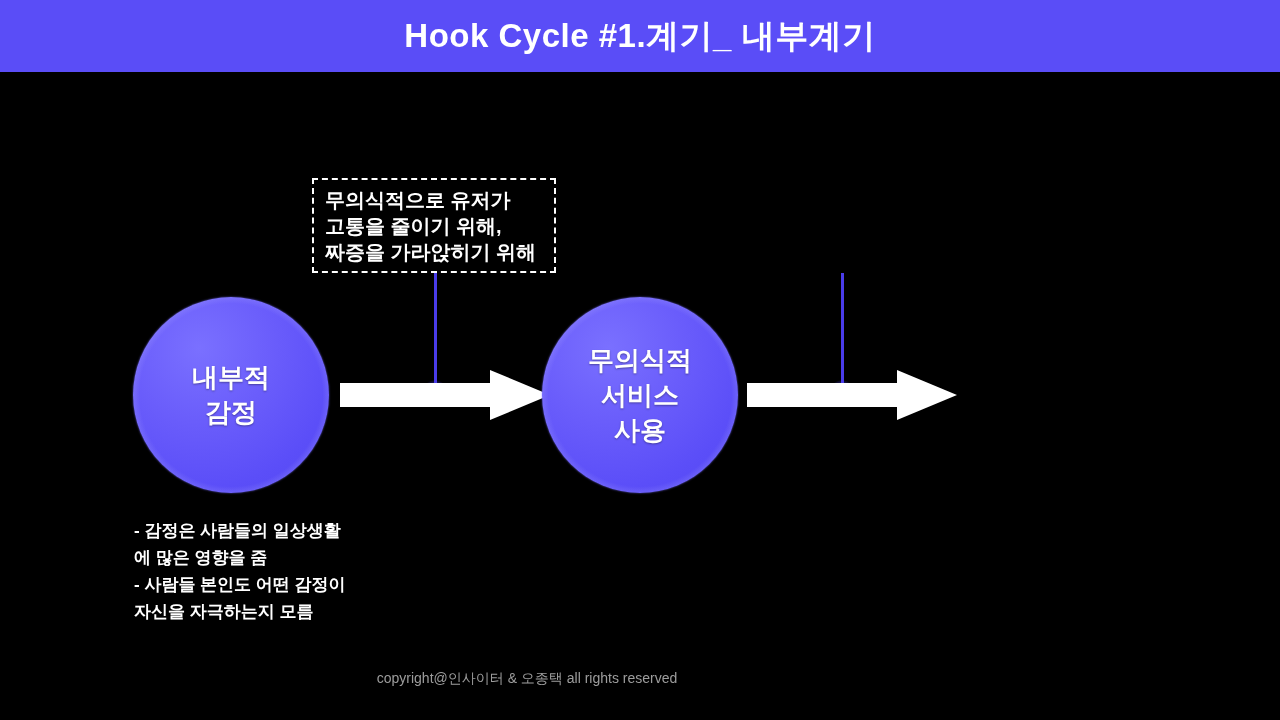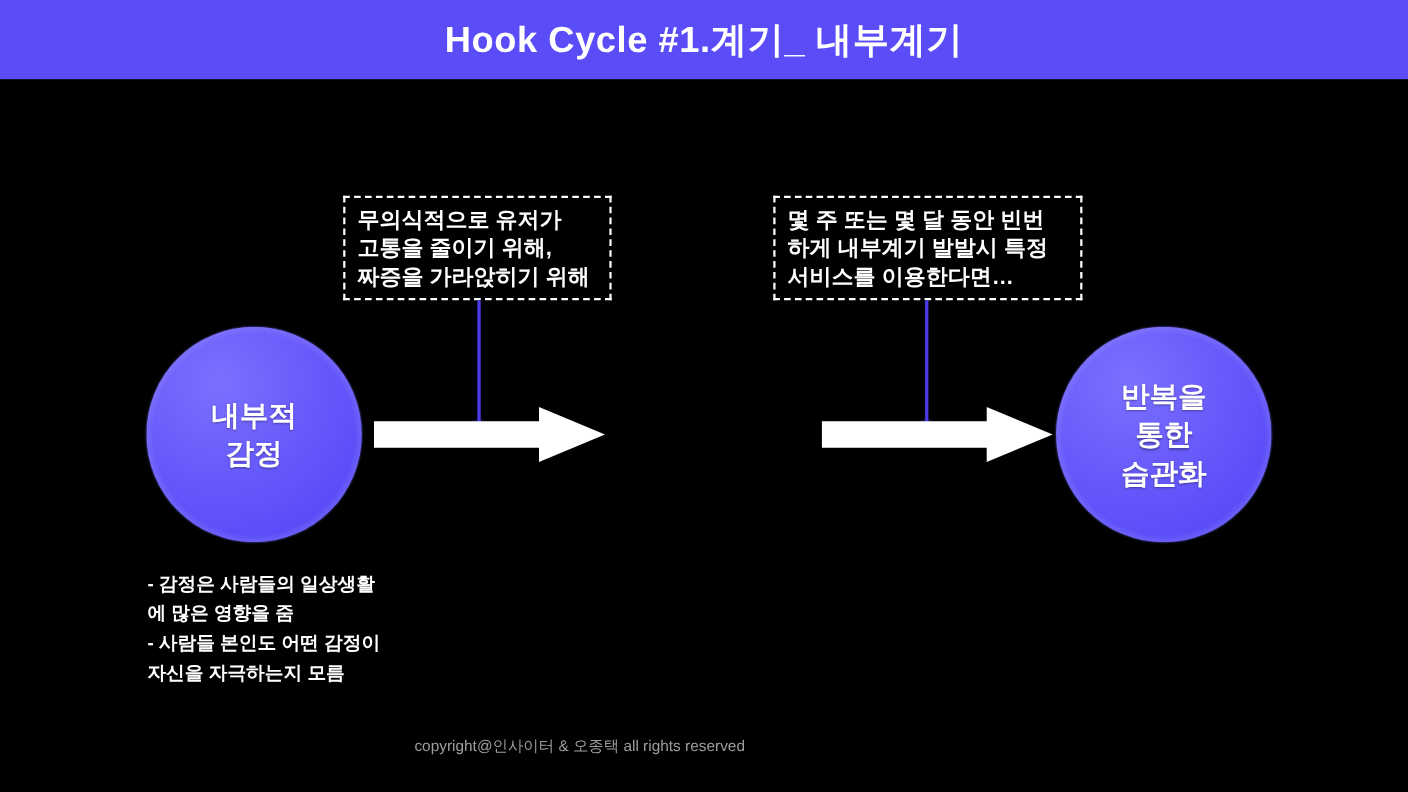--- a/index.html
+++ b/index.html
@@ -146,23 +146,20 @@
 <body>
 
 <div id="slide">
 
   <div id="header-banner"></div>
   <div id="header-title">Hook Cycle #1.계기_ 내부계기</div>
 
   <div class="callout" id="callout-left">무의식적으로 유저가
 고통을 줄이기 위해,
 짜증을 가라앉히기 위해</div>
-  <div class="callout" id="callout-right">몇 주 또는 몇 달 동안 빈번
-하게 내부계기 발발시 특정
-서비스를 이용한다면…</div>
 
   <div class="connector" id="connector-left"></div>
   <div class="connector-dot" id="connector-dot-left"></div>
   <div class="connector" id="connector-right"></div>
   <div class="connector-dot" id="connector-dot-right"></div>
 
   <div class="arrow" id="arrow-1">
     <svg width="210" height="50" viewBox="0 0 210 50" aria-hidden="true">
       <polygon points="0,13 150,13 150,0 210,25 150,50 150,37 0,37" fill="#ffffff"></polygon>
     </svg>
@@ -171,24 +168,24 @@
   <div class="arrow" id="arrow-2">
     <svg width="210" height="50" viewBox="0 0 210 50" aria-hidden="true">
       <polygon points="0,13 150,13 150,0 210,25 150,50 150,37 0,37" fill="#ffffff"></polygon>
     </svg>
   </div>
 
   <div class="sphere" id="sphere-1">
     <div class="sphere-label">내부적
 감정</div>
   </div>
-  <div class="sphere" id="sphere-3">
-    <div class="sphere-label">반복을
-통한
-습관화</div>
+  <div class="sphere" id="sphere-2">
+    <div class="sphere-label">무의식적
+서비스
+사용</div>
   </div>
 
   <div class="note" id="note-left">- 감정은 사람들의 일상생활
 에 많은 영향을 줌
 - 사람들 본인도 어떤 감정이
 자신을 자극하는지 모름</div>
 
   <div id="footer">copyright@인사이터 &amp; 오종택 all rights reserved</div>
 
 </div>

